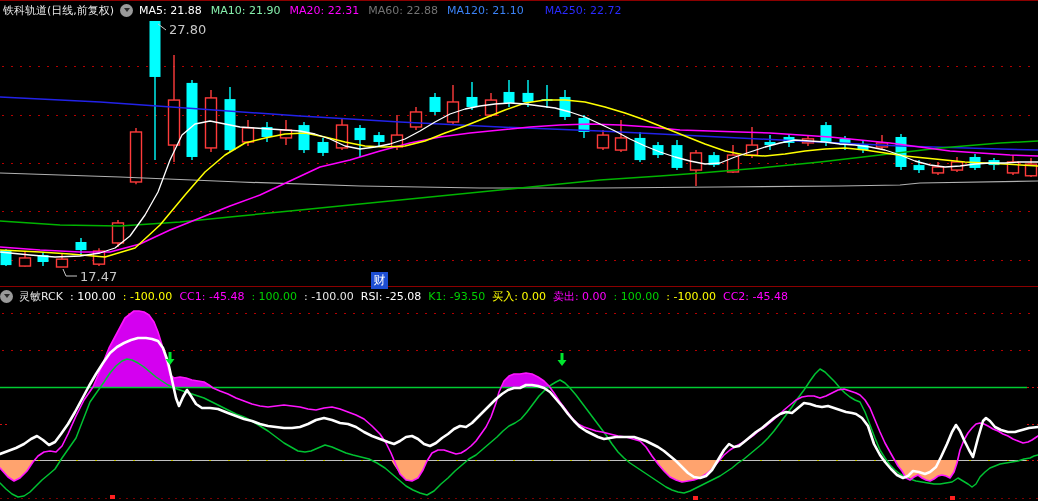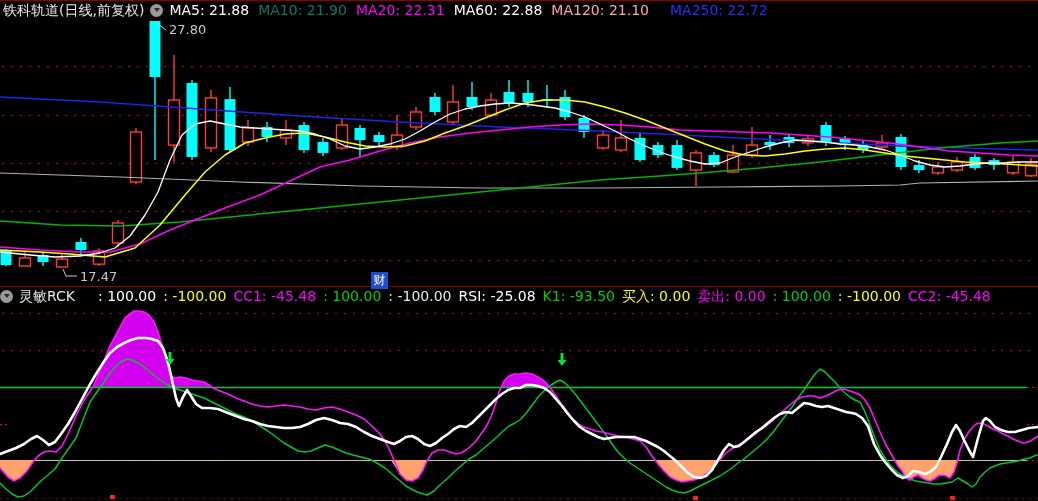--- a/index.html
+++ b/index.html
@@ -1,29 +1,29 @@
 <!DOCTYPE html>
 <html><head>
 <meta charset="utf-8">
 <style>
   html,body{margin:0;padding:0;background:#000;}
   .screen{position:relative;width:1038px;height:501px;background:#000;overflow:hidden;
           font-family:"DejaVu Sans",sans-serif;}
   .screen svg{position:absolute;left:0;top:0;}
   .bar{position:absolute;left:0;width:100%;display:flex;align-items:center;
-       font-size:14px;line-height:1;z-index:5;white-space:nowrap;}
+       font-size:11px;line-height:1;z-index:5;white-space:nowrap;}
   .topbar{top:2px;height:16px;}
   .indbar{top:288px;height:16px;}
   .title{color:#e8e8e8;margin:0 6px 0 3px;}
   .collapse-btn{width:13px;height:13px;border-radius:50%;background:#9a9a9a;border:none;
        display:inline-flex;align-items:center;justify-content:center;margin-right:6px;padding:0;cursor:pointer;}
   .collapse-btn .tri{width:0;height:0;border-left:3px solid transparent;border-right:3px solid transparent;
        border-top:4px solid #2a2a2a;}
   .legend span{margin-right:9px;}
-  .indname{color:#e8e8e8;margin-right:23px;}
+  .indname{color:#e8e8e8;margin-right:7px;}
   .watermark{position:absolute;left:371px;top:272px;width:17px;height:17px;background:#1d4ed2;
        color:#fff;font-size:12px;line-height:17px;text-align:center;z-index:6;}
 </style>
 </head>
 <body>
 
 <div class="screen">
   <svg id="chart-canvas" width="1038" height="501" viewBox="0 0 1038 501">
       <line x1="0" y1="0.5" x2="1038" y2="0.5" stroke="#8b0000" stroke-width="1"></line>
       <line x1="0" y1="286.5" x2="1038" y2="286.5" stroke="#8b0000" stroke-width="1"></line>
@@ -204,21 +204,21 @@
       <rect x="110" y="495" width="5" height="4" fill="#ff2020"></rect>
       <rect x="693" y="496" width="5" height="4" fill="#ff2020"></rect>
       <rect x="950" y="496" width="5" height="4" fill="#ff2020"></rect>
     </svg>
 
   <div class="bar topbar">
     <span class="title">铁科轨道(日线,前复权)</span>
     <button class="collapse-btn">
       <span class="tri"></span>
     </button>
-    <span class="legend" id="ma-legend"><span style="color: rgb(255, 255, 255); text-align: center;">MA5: 21.88</span><span style="color: #0f766e; text-align: center;">MA10: 21.90</span><span style="color: rgb(255, 0, 255);">MA20: 22.31</span><span style="color: #ffffff; text-align: center;">MA60: 22.88</span><span style="color: #fca5a5;">MA120: 21.10</span><span style="color: rgb(42, 42, 255); margin-left: 12px;">MA250: 22.72</span></span>
+    <span class="legend" id="ma-legend"><span style="color: rgb(255, 255, 255); text-align: center;">MA5: 21.88</span><span style="color: #86efac; text-align: center;">MA10: 21.90</span><span style="color: rgb(255, 0, 255);">MA20: 22.31</span><span style="color: #737373; text-align: center;">MA60: 22.88</span><span style="color: #3b82f6;">MA120: 21.10</span><span style="color: rgb(42, 42, 255); margin-left: 12px;">MA250: 22.72</span></span>
   </div>
 
   <div class="bar indbar">
     <button class="collapse-btn">
       <span class="tri"></span>
     </button>
     <span class="indname">灵敏RCK</span>
     <span class="legend" id="ind-legend"><span style="color: rgb(255, 255, 255); margin-right: 7px;">: 100.00</span><span style="color: rgb(255, 255, 0); margin-right: 7px;">: -100.00</span><span style="color: rgb(255, 0, 255); margin-right: 7px;">CC1: -45.48</span><span style="color: rgb(0, 208, 0); margin-right: 7px;">: 100.00</span><span style="color: rgb(232, 232, 232); margin-right: 7px;">: -100.00</span><span style="color: rgb(255, 255, 255); margin-right: 7px;">RSI: -25.08</span><span style="color: rgb(0, 208, 0); margin-right: 7px;">K1: -93.50</span><span style="color: rgb(255, 255, 0); margin-right: 7px;">买入: 0.00</span><span style="color: rgb(255, 0, 255); margin-right: 7px;">卖出: 0.00</span><span style="color: rgb(0, 208, 0); margin-right: 7px;">: 100.00</span><span style="color: rgb(255, 255, 0); margin-right: 7px;">: -100.00</span><span style="color: rgb(255, 0, 255); margin-right: 7px;">CC2: -45.48</span></span>
   </div>
 

